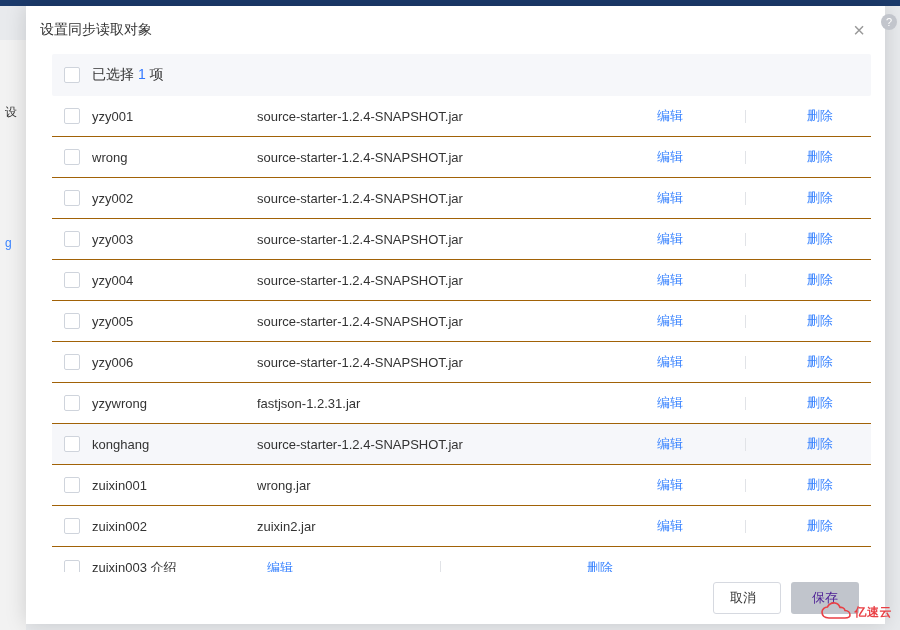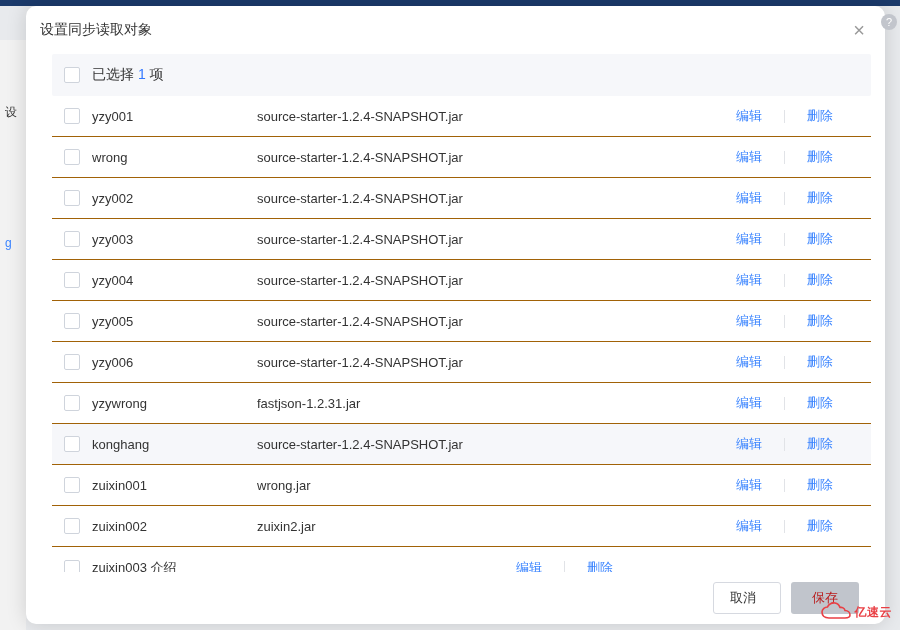--- a/index.html
+++ b/index.html
@@ -64,21 +64,20 @@
     .modal-overlay {
       position: absolute;
       top: 6px;
       left: 26px;
       right: 15px;
       bottom: 6px;
       background: #fff;
       box-shadow: 0 0 20px rgba(0,0,0,0.15);
       display: flex;
       flex-direction: column;
-      border-radius: 10px;
     }
     .modal-header {
       height: 48px;
       padding: 0 14px;
       display: flex;
       align-items: center;
       justify-content: space-between;
     }
     .modal-title {
       font-size: 14px;
@@ -151,21 +150,21 @@
     }
     .name-cell, .file-cell {
       font-size: 13px;
       color: #333;
       white-space: nowrap;
       overflow: hidden;
       text-overflow: ellipsis;
     }
     .actions-cell {
       display: flex;
-      justify-content: flex-end;
+      justify-content: space-between;
       align-items: center;
       gap: 12px;
       padding-right: 24px;
     }
     .action-link {
       color: #3a84ff;
       font-size: 13px;
       cursor: pointer;
       padding: 0 10px;
     }
@@ -193,21 +192,21 @@
       padding: 0 16px;
     }
     .btn-cancel {
       background: #fff;
       border: 1px solid #d6d9e0;
       color: #333;
       padding-left: 8px;
     }
     .btn-save {
       background: #c1c5cc;
-      color: #b91c1c;
+      color: #4c1d95;
     }
     .brand-badge {
       position: absolute;
       bottom: 8px;
       right: 8px;
       display: flex;
       align-items: center;
       gap: 4px;
       z-index: 10;
     }

